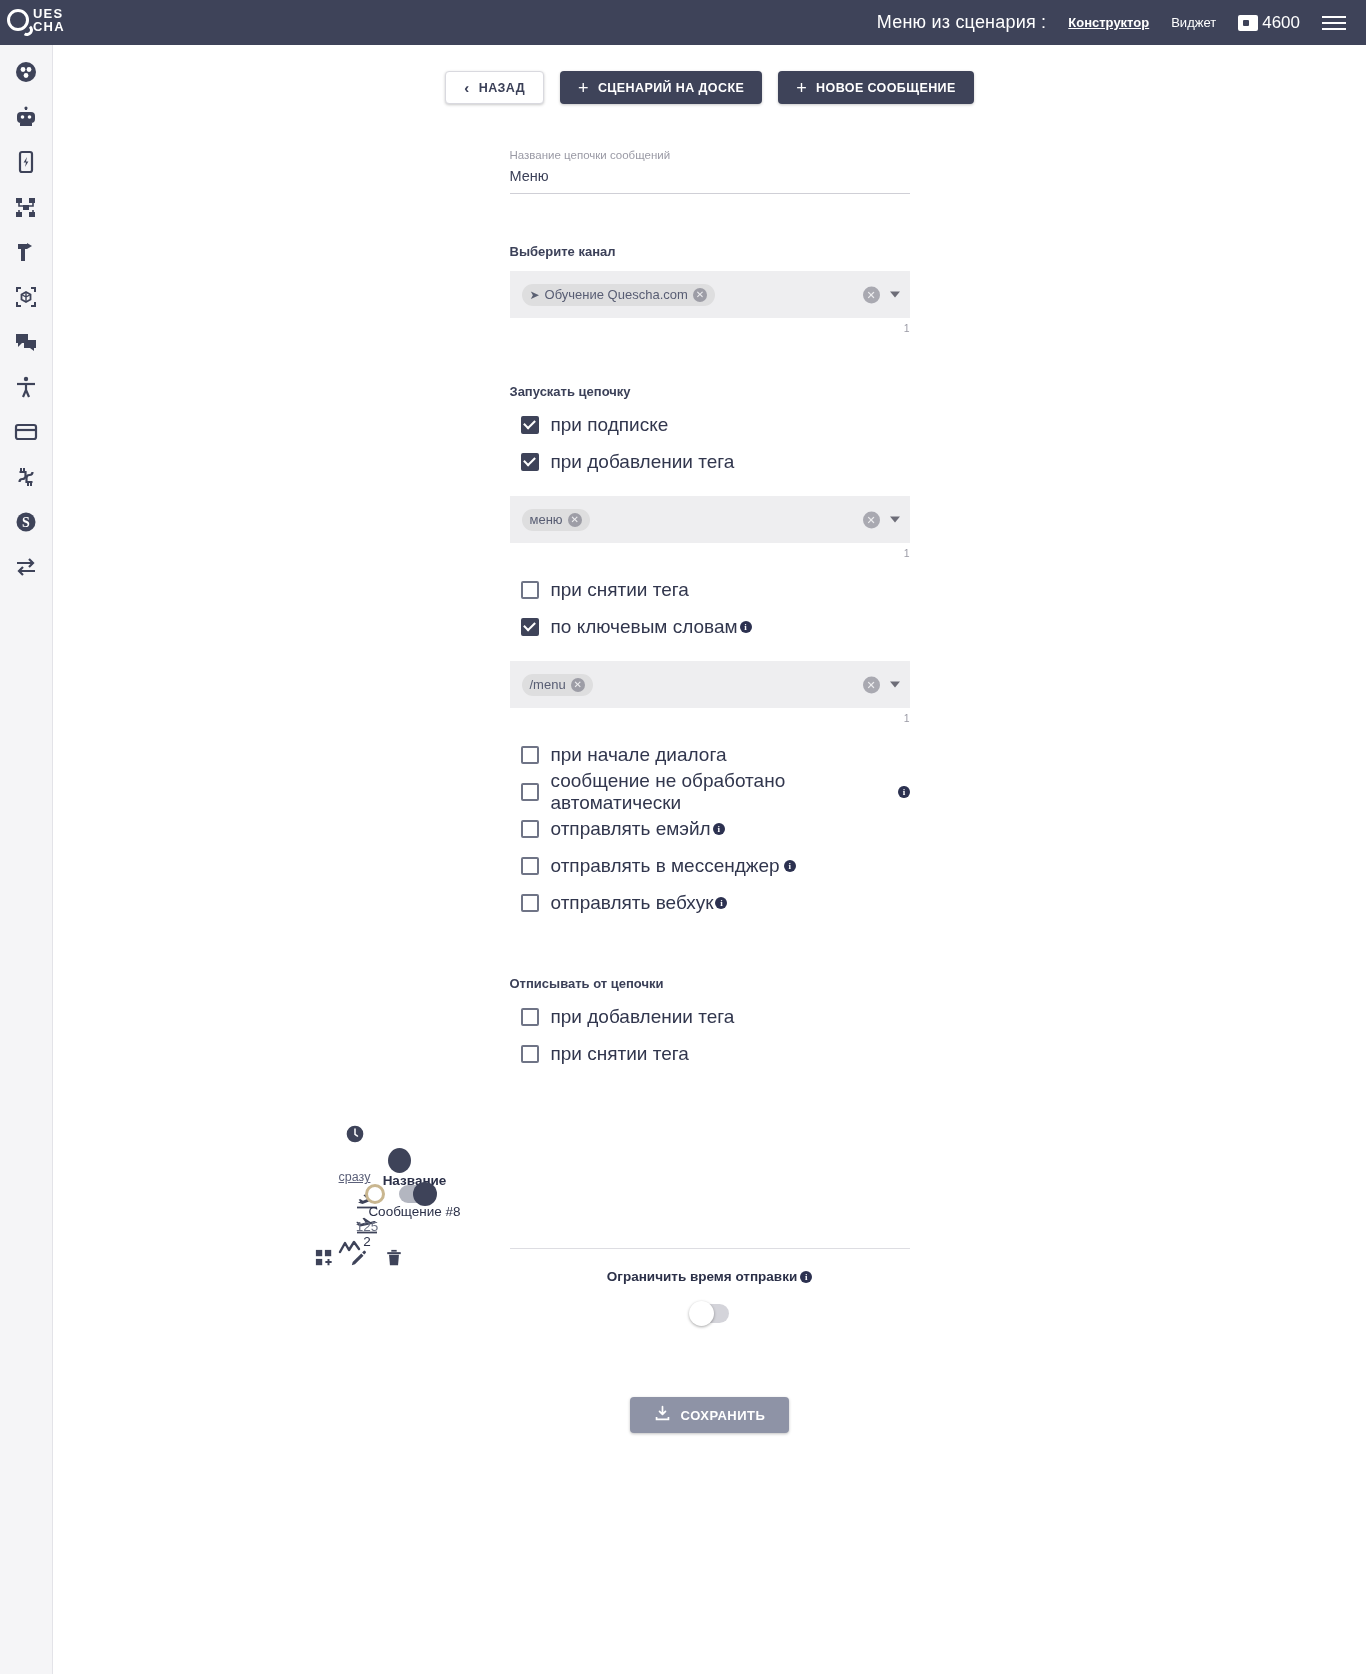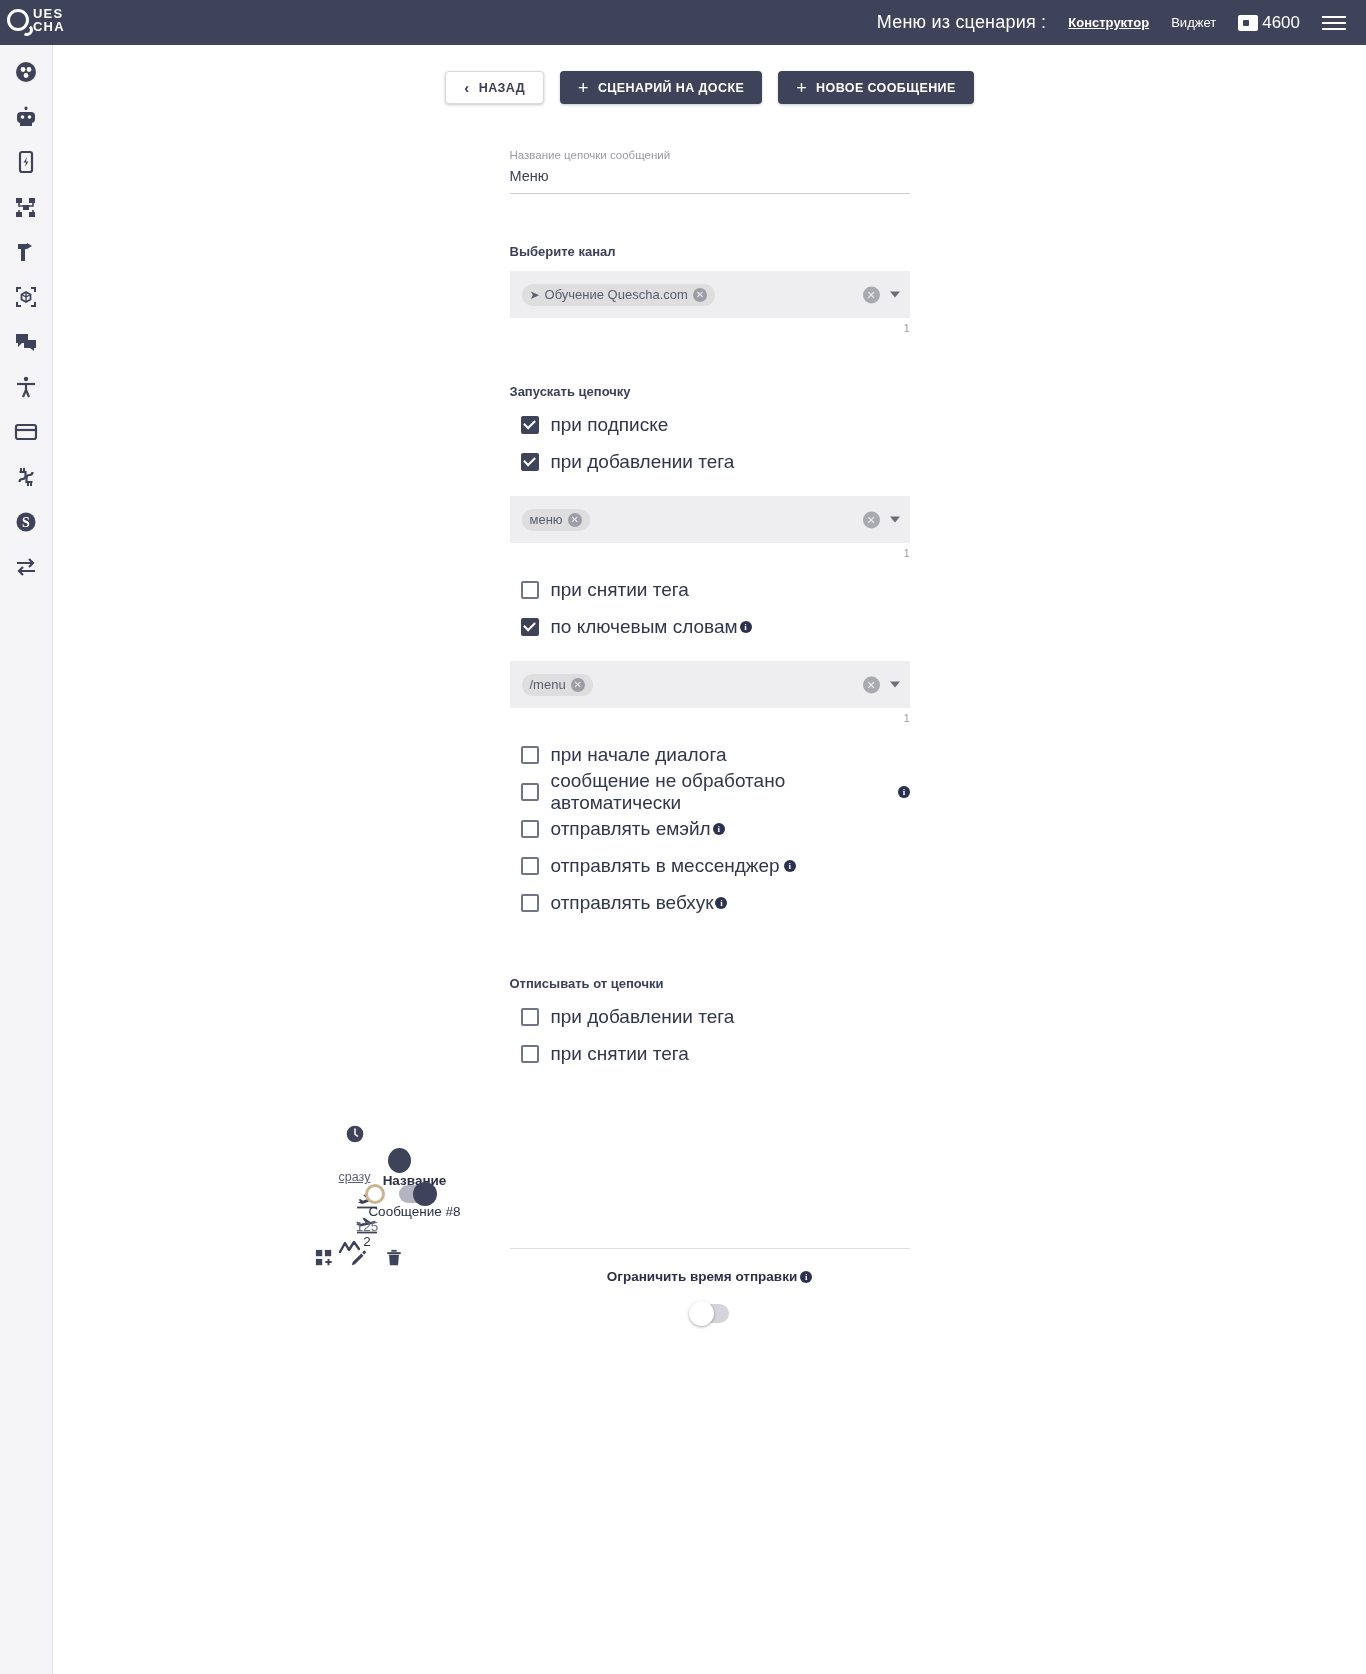--- a/index.html
+++ b/index.html
@@ -581,14 +581,25 @@
 
   <div class="limit-row">
     <span>Ограничить время отправки</span>
     <span class="info-i">i</span>
   </div>
 
   <div class="big-switch">
     <span class="knob2"></span>
   </div>
 
+  <div class="save-wrap">
+    <div class="save-btn">
+      <span>
+        <svg width="17" height="17" viewBox="0 0 20 20">
+            <path d="M10 2v8M6.5 7.5L10 11l3.5-3.5" stroke="#fff" stroke-width="2" fill="none" stroke-linecap="round" stroke-linejoin="round"></path>
+            <path d="M3 14v3h14v-3" stroke="#fff" stroke-width="2" fill="none"></path>
+          </svg>
+      </span>
+      <span>СОХРАНИТЬ</span>
+    </div>
+  </div>
 
 </div>
 
 </body></html>

